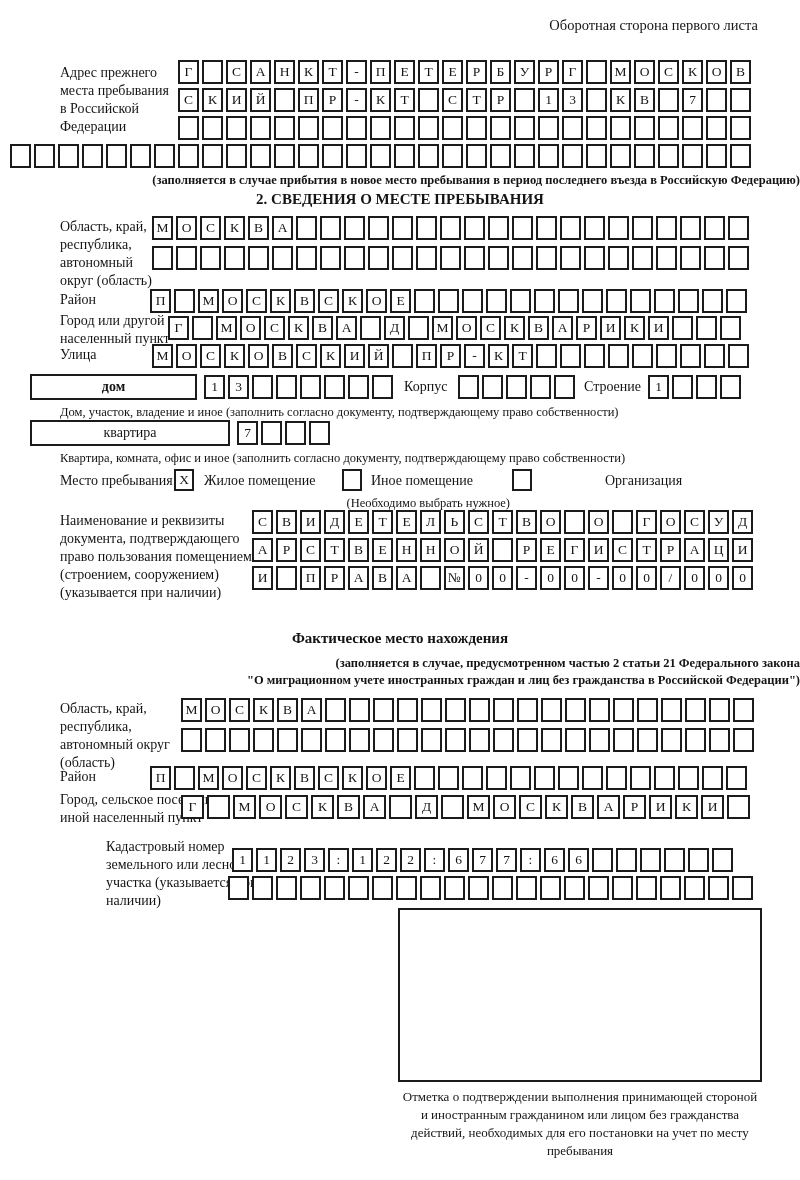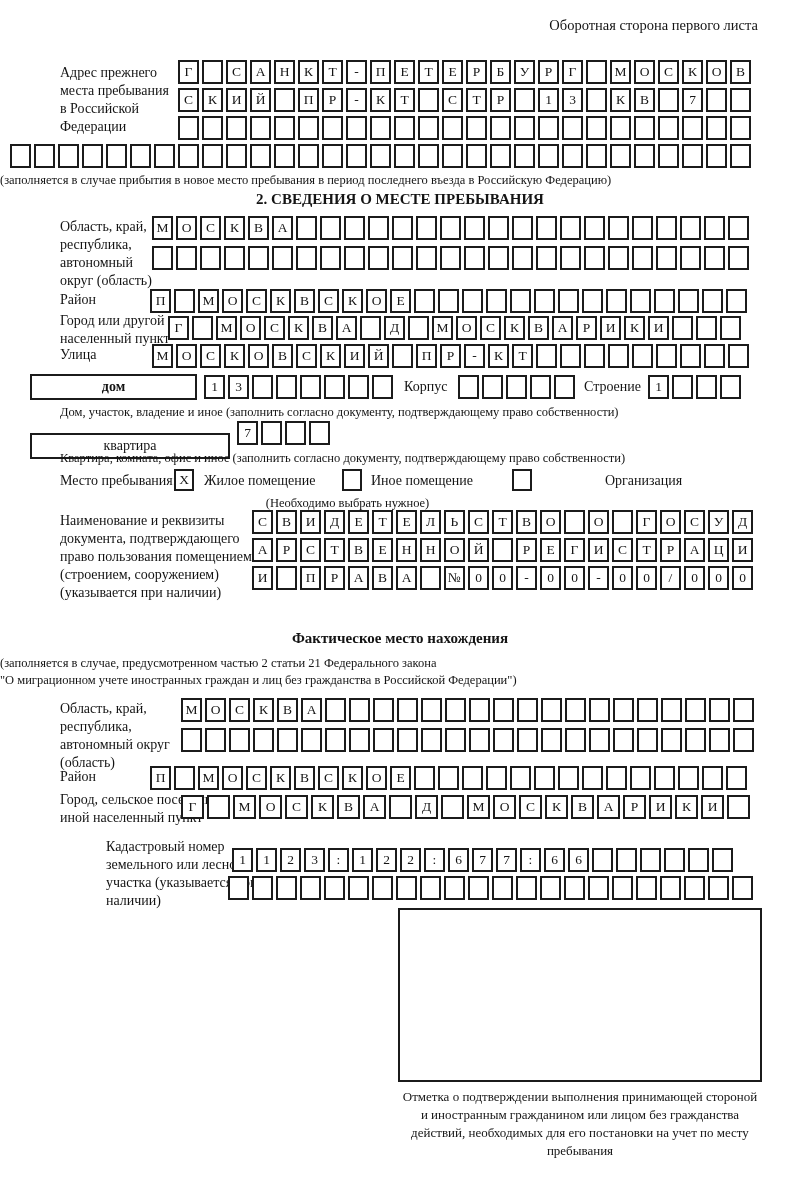--- a/index.html
+++ b/index.html
@@ -5,21 +5,21 @@
   html,body{margin:0;padding:0;background:#fff;}
   #page{position:relative;width:800px;height:1180px;background:#ffffff;
         font-family:"Liberation Serif",serif;color:#141414;overflow:hidden;}
   .lbl{position:absolute;font-size:14px;line-height:18px;}
   .cellrow{position:absolute;display:flex;gap:3px;}
   .cell{box-sizing:border-box;flex:none;width:21px;height:24px;border:2px solid #1b1b1b;
         background:#fff;display:flex;align-items:center;justify-content:center;
         font-size:13.5px;line-height:1;}
   .cell.wide{width:23px;}
   .cap{position:absolute;font-size:12.5px;line-height:16px;}
-  .center{left:0;right:0;text-align:left;}
+  .center{left:0;right:0;text-align:right;font-weight:bold;}
   .title{position:absolute;left:0;right:0;text-align:center;font-weight:bold;font-size:15px;}
   .bigbox{position:absolute;box-sizing:border-box;border:2px solid #1b1b1b;background:#fff;
           display:flex;align-items:center;justify-content:center;font-size:14px;}
   .checkbox{position:absolute;box-sizing:border-box;width:20px;height:22px;border:2px solid #1b1b1b;
             background:#fff;display:flex;align-items:center;justify-content:center;font-size:13.5px;}
   .inline-lbl{position:absolute;font-size:14px;line-height:18px;}
 </style>
 </head>
 <body>
 
@@ -306,37 +306,37 @@
     </div>
   <div class="inline-lbl" style="left:584px;top:378px;">Строение</div>
   <div class="cellrow" style="left:648px;top:375px;">
       <div class="cell">1</div>
       <div class="cell"></div>
       <div class="cell"></div>
       <div class="cell"></div>
     </div>
   <div class="cap" style="left:60px;top:404px;">Дом, участок, владение и иное (заполнить согласно документу, подтверждающему право собственности)</div>
 
-  <div class="bigbox" style="left:30px;top:420px;width:200px;height:26px;margin-top:13px;">квартира</div>
+  <div class="bigbox" style="left:30px;top:420px;width:200px;height:26px;">квартира</div>
   <div class="cellrow" style="left:237px;top:421px;">
       <div class="cell">7</div>
       <div class="cell"></div>
       <div class="cell"></div>
       <div class="cell"></div>
     </div>
   <div class="cap" style="left:60px;top:450px;">Квартира, комната, офис и иное (заполнить согласно документу, подтверждающему право собственности)</div>
 
   <div class="lbl" style="left:60px;top:472px;">Место пребывания:</div>
   <div class="checkbox" style="left:174px;top:469px;">X</div>
   <div class="lbl" style="left:204px;top:472px;">Жилое помещение</div>
   <div class="checkbox" style="left:342px;top:469px;"></div>
   <div class="lbl" style="left:371px;top:472px;">Иное помещение</div>
   <div class="checkbox" style="left:512px;top:469px;"></div>
   <div class="lbl" style="left:557px;top:472px;margin-left:48px;">Организация</div>
-  <div class="cap" style="left:175px;top:495px;width:345px;text-align:center;">(Необходимо выбрать нужное)</div>
+  <div class="cap" style="left:165px;top:495px;width:345px;text-align:right;">(Необходимо выбрать нужное)</div>
 
   <div class="lbl" style="left:60px;top:512px;width:196px;">Наименование и реквизиты документа, подтверждающего право пользования помещением (строением, сооружением) (указывается при наличии)</div>
   <div class="cellrow" style="left:252px;top:510px;">
       <div class="cell">С</div>
       <div class="cell">В</div>
       <div class="cell">И</div>
       <div class="cell">Д</div>
       <div class="cell">Е</div>
       <div class="cell">Т</div>
       <div class="cell">Е</div>

